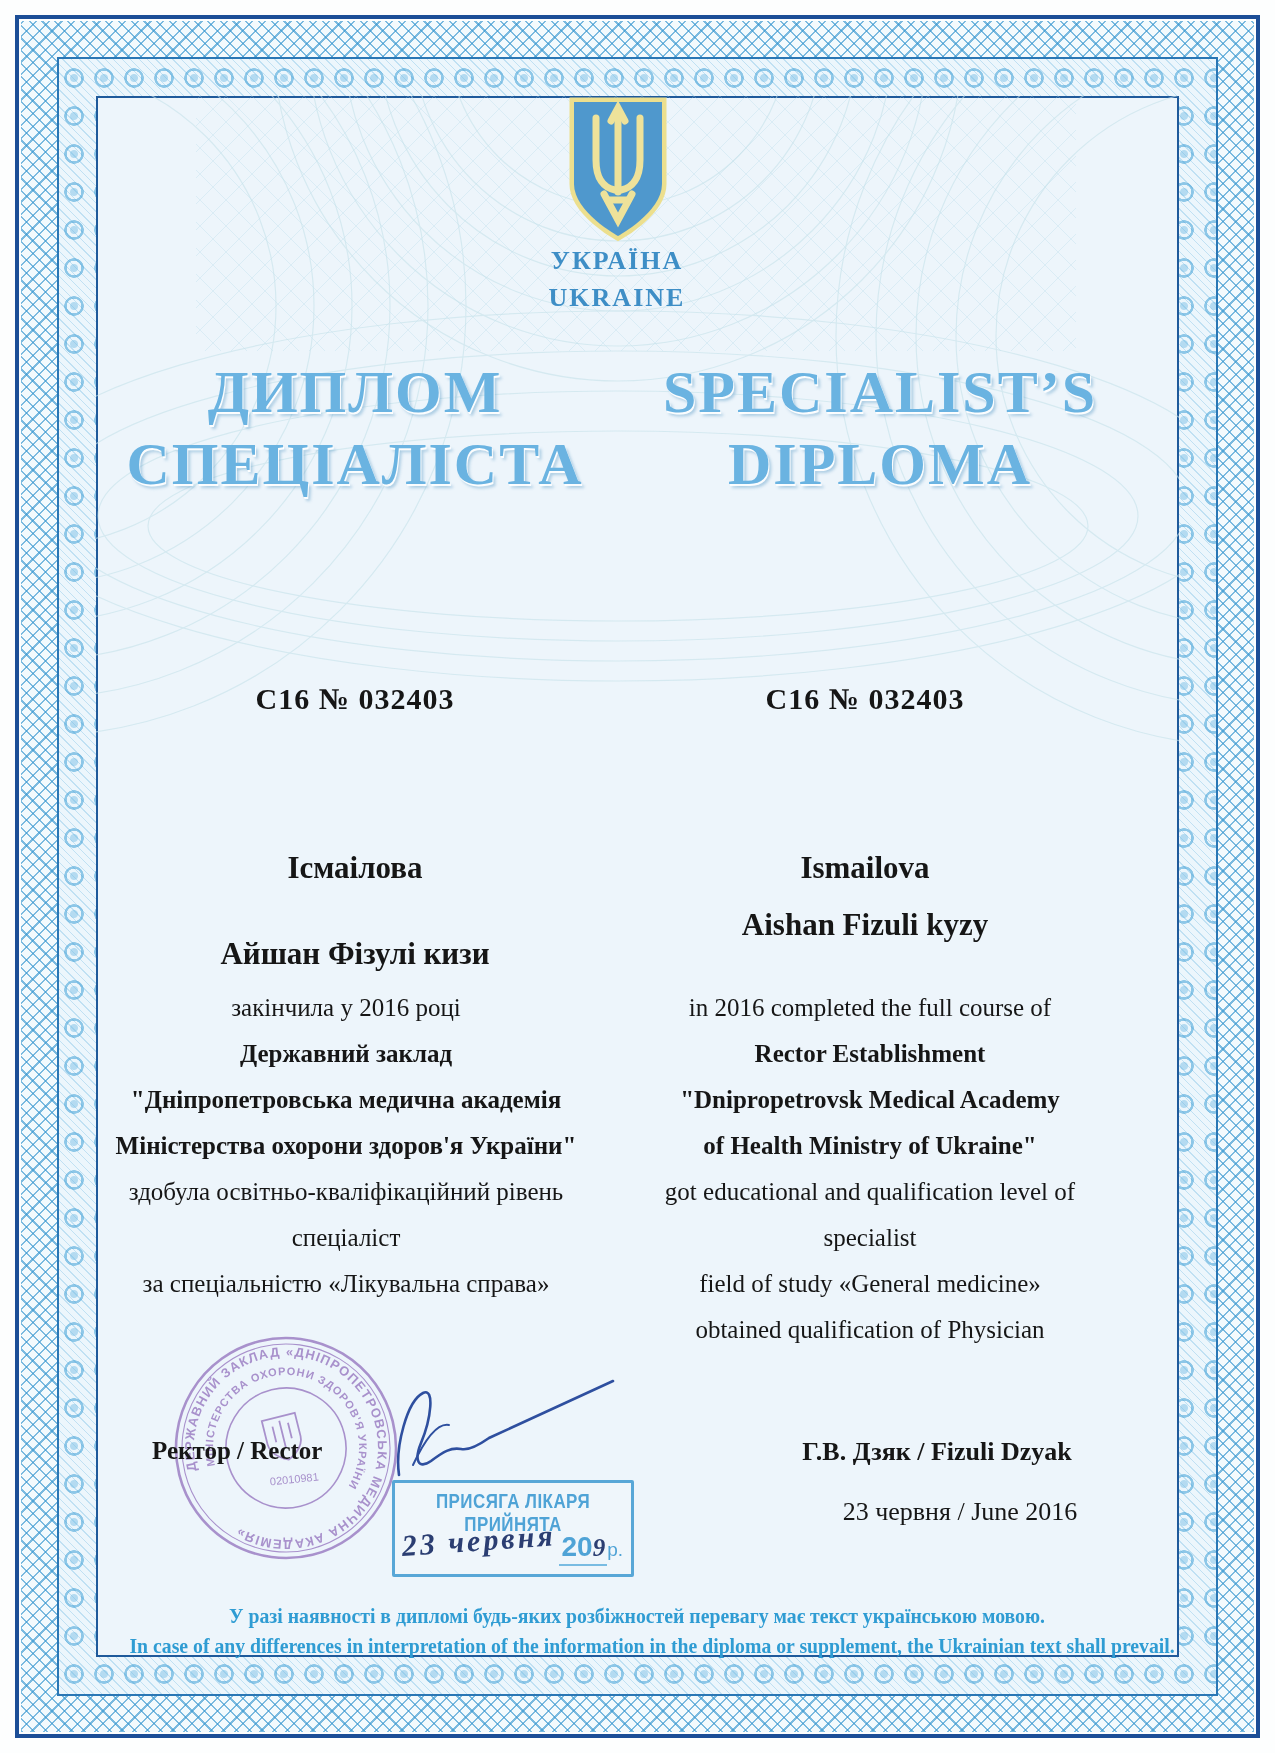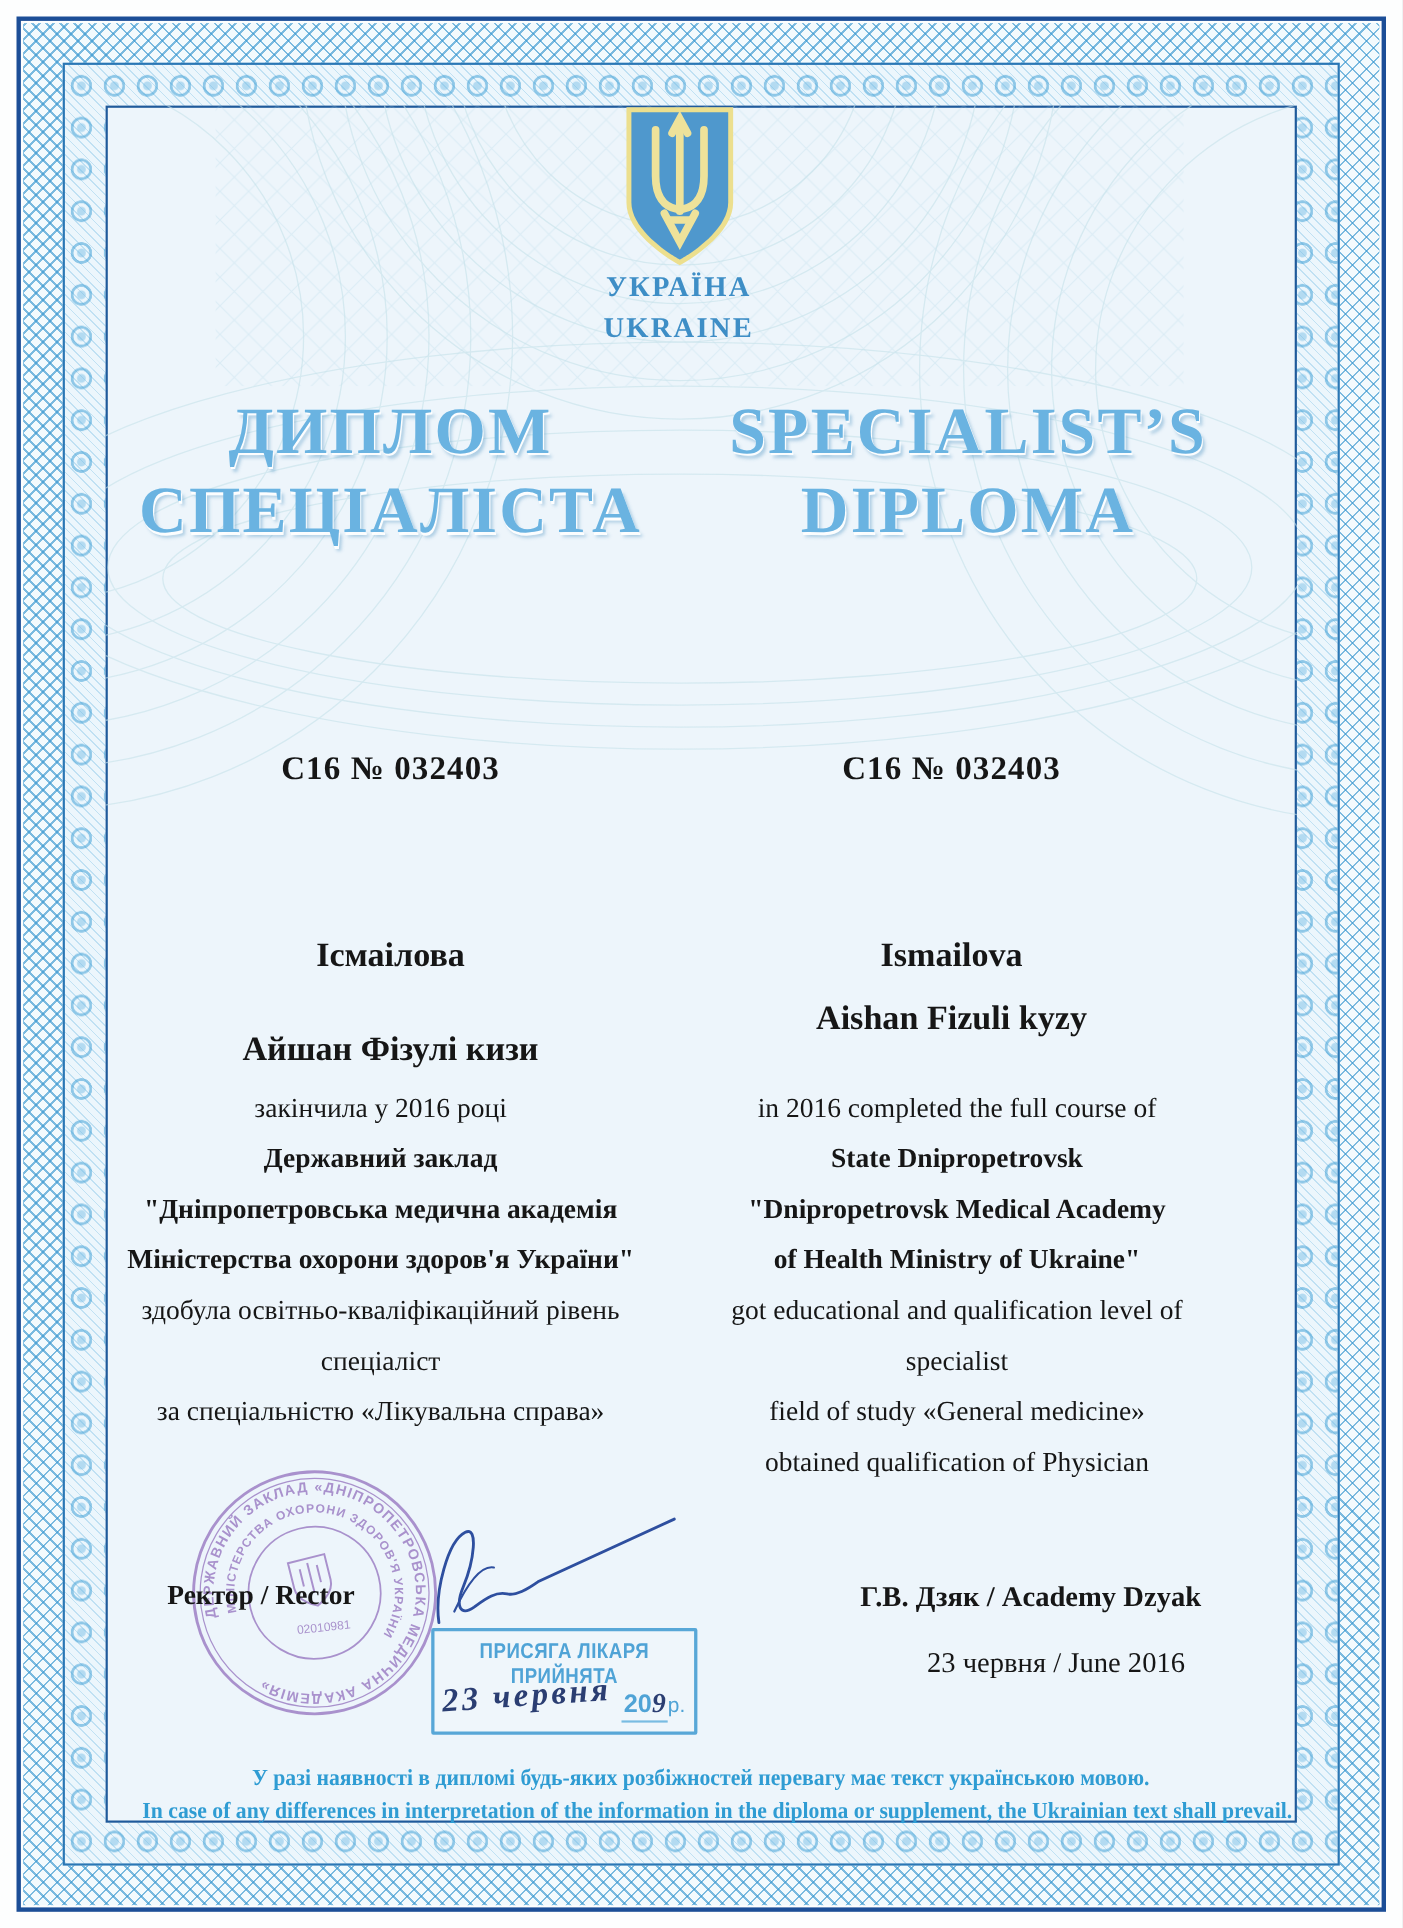--- a/index.html
+++ b/index.html
@@ -64,21 +64,21 @@
   }
   .oath-row{
     position:absolute; left:8px; right:8px; bottom:8px;
     display:flex; align-items:baseline;
   }
   .hand{
     font-style:italic; color:#2b3e72; font-size:30px; letter-spacing:3px;
     transform:rotate(-4deg); transform-origin:left bottom; font-weight:bold;
   }
   .yr-group{margin-left:auto; border-bottom:2px solid #79bce2; padding:0 2px 1px 2px;}
-  .yr-print{color:#4fa3d6; font-size:23px; font-weight:bold; font-family:"Liberation Sans",sans-serif;}
+  .yr-print{color:#4fa3d6; font-size:28px; font-weight:bold; font-family:"Liberation Sans",sans-serif;}
   .yr-hand{font-style:italic; color:#2b3e72; font-size:25px; font-weight:bold;}
   .yr-suffix{color:#4fa3d6; font-size:19px; font-family:"Liberation Sans",sans-serif;}
 </style>
 </head>
 <body>
 
 <div class="page">
 
   <div class="frame-navy"></div>
   <div class="band-zigzag"></div>
@@ -149,21 +149,21 @@
     <div>закінчила у 2016 році</div>
     <div class="bold">Державний заклад</div>
     <div class="bold">"Дніпропетровська медична академія</div>
     <div class="bold">Міністерства охорони здоров'я України"</div>
     <div>здобула освітньо-кваліфікаційний рівень</div>
     <div>спеціаліст</div>
     <div>за спеціальністю «Лікувальна справа»</div>
   </div>
   <div class="abs ctr body-col" style="left:600px; top:985px; width:540px;">
     <div>in 2016 completed the full course of</div>
-    <div class="bold">State Dnipropetrovsk</div>
+    <div class="bold">Rector Establishment</div>
     <div class="bold">"Dnipropetrovsk Medical Academy</div>
     <div class="bold">of Health Ministry of Ukraine"</div>
     <div>got educational and qualification level of</div>
     <div>specialist</div>
     <div>field of study «General medicine»</div>
     <div>obtained qualification of Physician</div>
   </div>
 
   <svg class="abs" style="left:170px; top:1332px;" width="232" height="232" viewBox="0 0 232 232">
     <defs>
@@ -199,19 +199,19 @@
 
   <div class="oath">
     <div class="oath-label">ПРИСЯГА ЛІКАРЯ ПРИЙНЯТА</div>
     <div class="oath-row">
       <span class="hand">23 червня</span>
       <span class="yr-group"><span class="yr-print">20</span><span class="yr-hand">9</span></span>
       <span class="yr-suffix">р.</span>
     </div>
   </div>
 
-  <div class="abs ctr signer" style="left:672px; top:1437px; width:530px;">Г.В. Дзяк / Academy Dzyak</div>
+  <div class="abs ctr signer" style="left:672px; top:1437px; width:530px;">Г.В. Дзяк / Fizuli Dzyak</div>
   <div class="abs ctr dateline" style="left:695px; top:1497px; width:530px;">23 червня / June 2016</div>
 
   <div class="abs footer-line" style="left:97px; top:1604px; width:1080px;">У разі наявності в дипломі будь-яких розбіжностей перевагу має текст українською мовою.</div>
   <div class="abs footer-line" style="left:97px; top:1634px; width:1080px;">In case of any differences in interpretation of the information in the diploma or supplement, the Ukrainian text shall prevail.</div>
 
 </div>
 
 </body></html>

